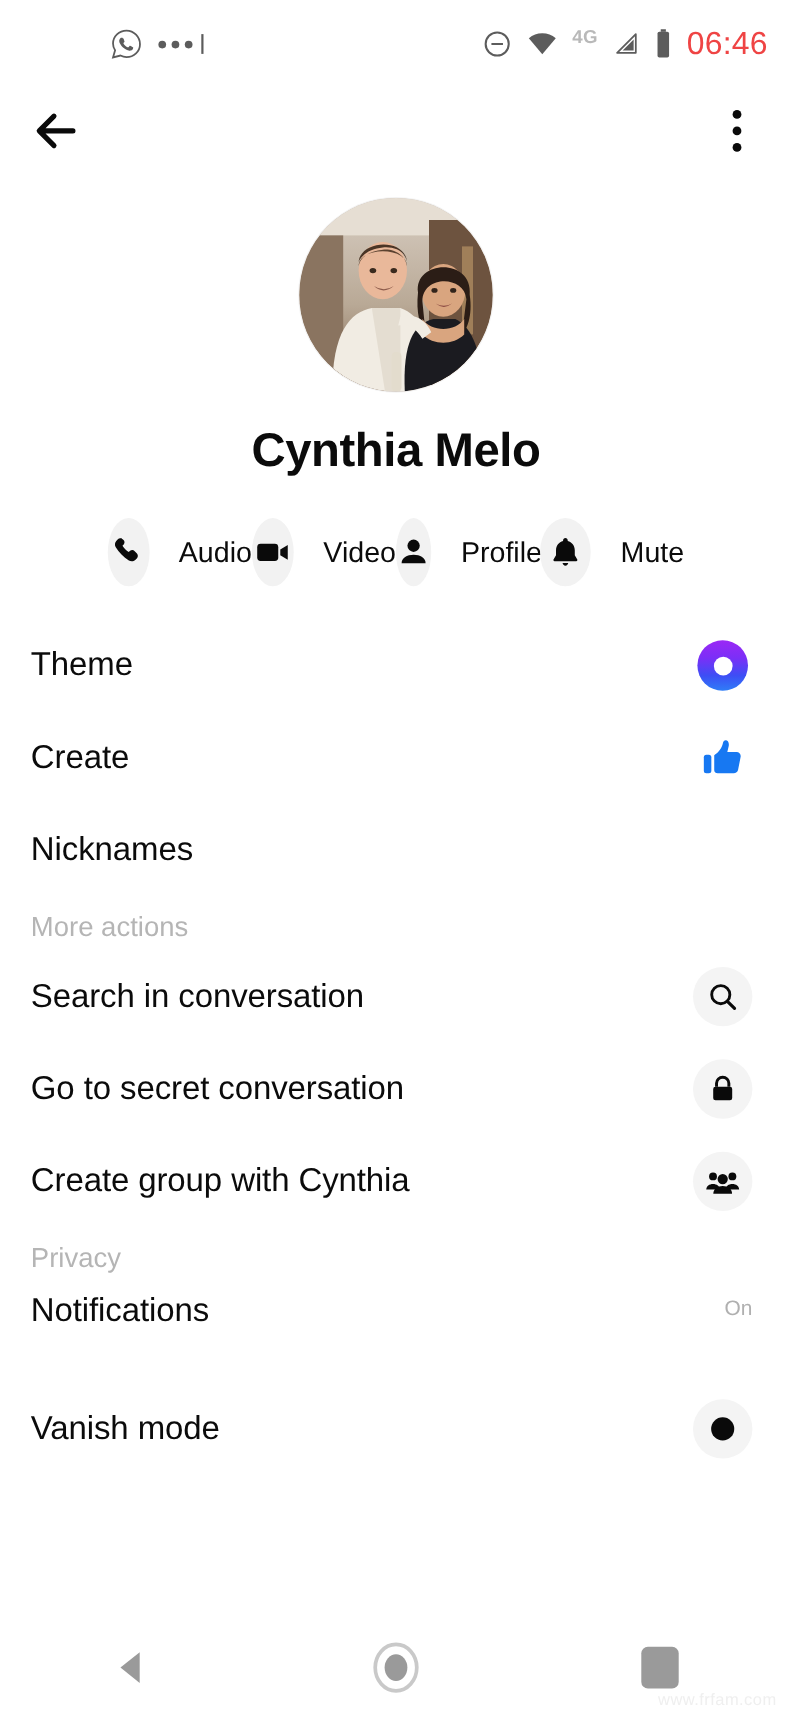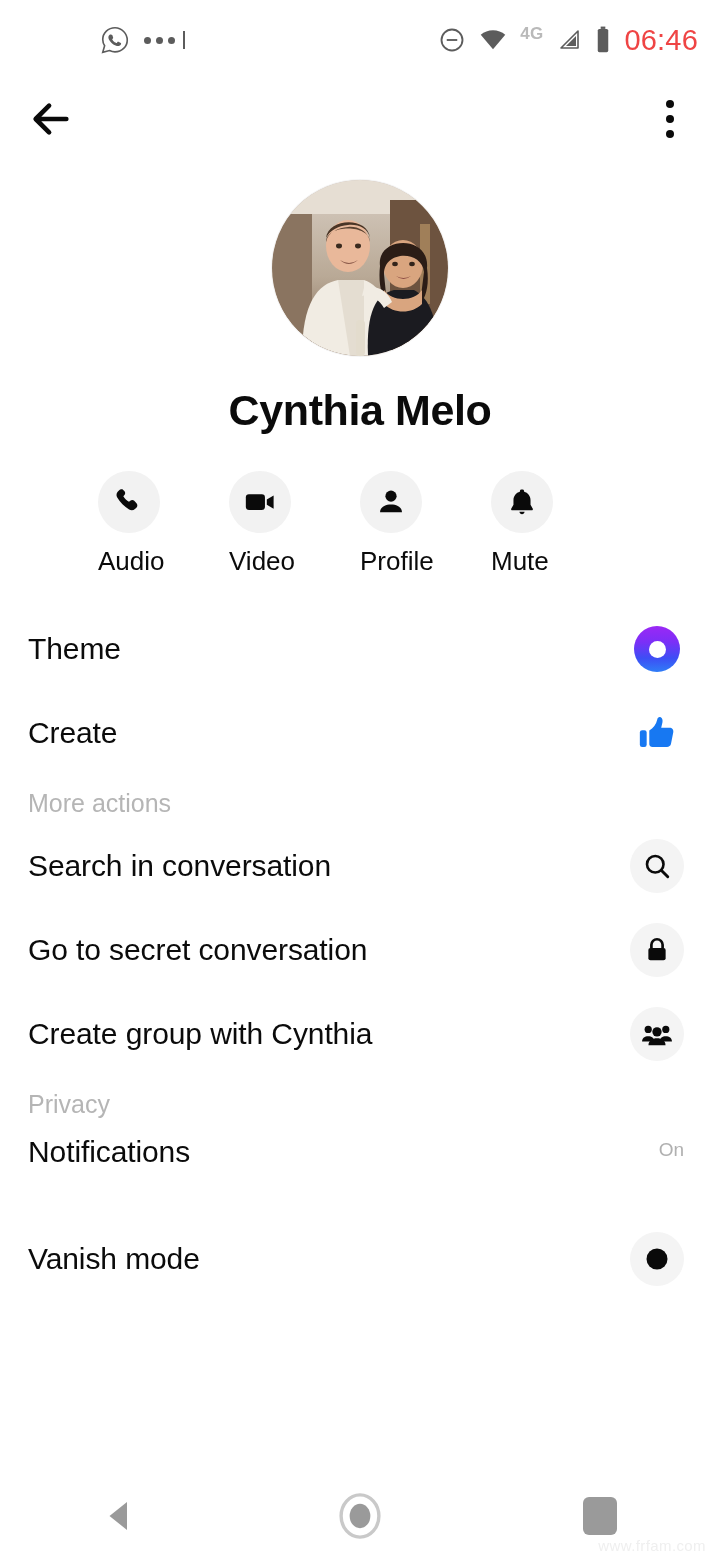--- a/index.html
+++ b/index.html
@@ -67,21 +67,21 @@
   
   .actions{
     margin-top:36px;
     width:100%;
     display:flex;
     justify-content:center;
     gap:0;
   }
   .action{
     width:131px;
-    display:flex; flex-direction:column; gap:13px;
+    display:flex; flex-direction:row; align-items:center; gap:27px;
   }
   .action-circle{
     width:62px;height:62px;border-radius:50%;
     background:#f2f2f2;
     display:flex;align-items:center;justify-content:center;
   }
   .action-label{ font-size:26px; color:#0b0b0b; }
 
   
   .list{ margin-top:30px; }
@@ -296,20 +296,23 @@
   <div class="row">
     <span class="row-label">Create</span>
     <span class="row-icon plain">
       <svg width="42" height="42" viewBox="0 0 24 24">
         <rect x="2.2" y="10.4" width="3.9" height="9.6" rx="1.3" fill="#1778F2"></rect>
         <path d="M7.6 10.6 C9.8 9.2 11.6 7 12.1 4.4 C12.3 3.2 13.2 2.6 14.1 3 C15 3.4 15.4 4.6 15.1 6 L14.4 9 L19.2 9 C20.6 9 21.6 10.2 21.3 11.5 L20 18.2 C19.8 19.4 18.8 20 17.7 20 L9.4 20 C8.4 20 7.6 19.3 7.6 18.4 Z" fill="#1778F2"></path>
       </svg>
     </span>
   </div>
 
+  <div class="row">
+    <span class="row-label">Nicknames</span>
+  </div>
 
   <div class="section-head">More actions</div>
 
 
   <div class="row">
     <span class="row-label">Search in conversation</span>
     <span class="row-icon">
       <svg width="30" height="30" viewBox="0 0 24 24">
         <circle cx="10.6" cy="10.6" r="6.6" fill="none" stroke="#0a0a0a" stroke-width="2.1"></circle>
         <line x1="15.6" y1="15.6" x2="20.6" y2="20.6" stroke="#0a0a0a" stroke-width="2.3" stroke-linecap="round"></line>

